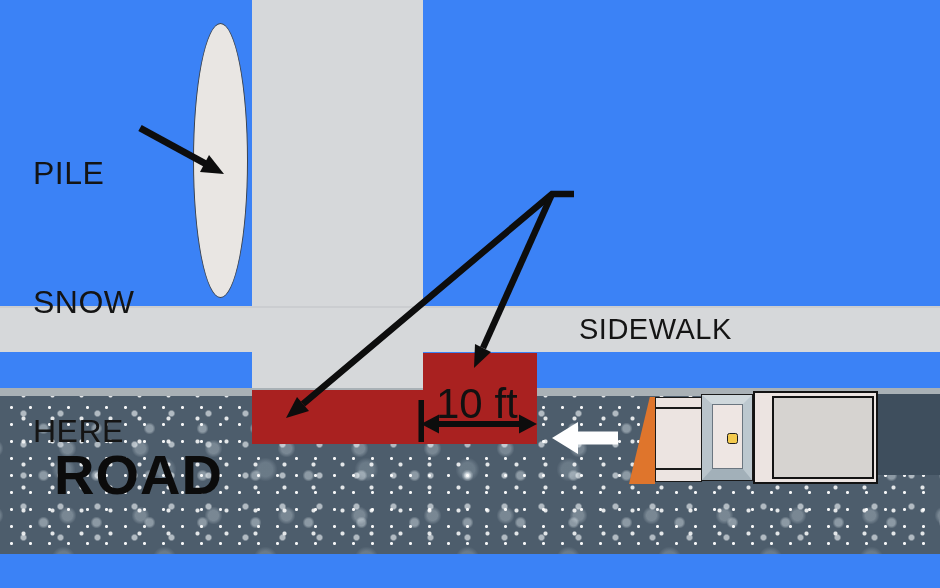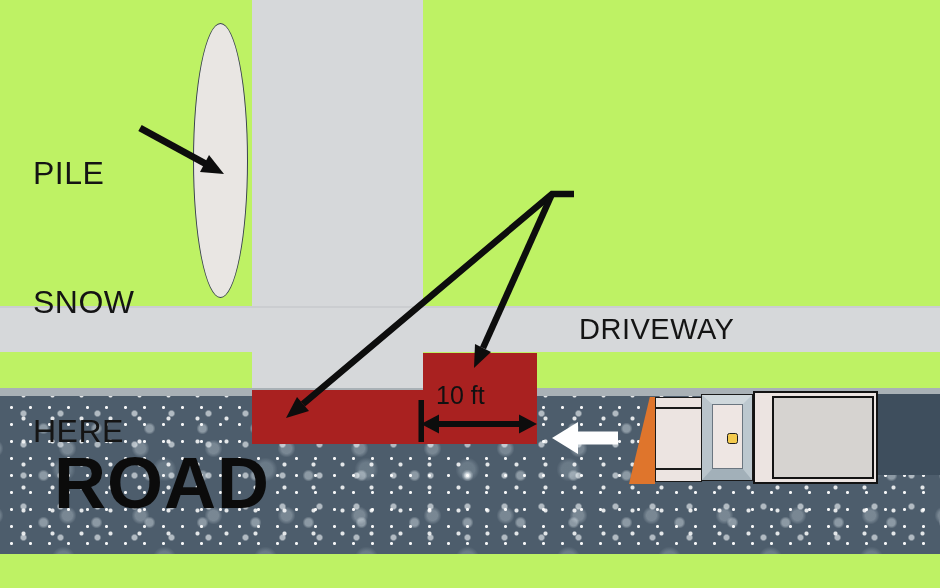--- a/index.html
+++ b/index.html
@@ -1,17 +1,17 @@
 <!DOCTYPE html>
 <html><head>
 <meta charset="utf-8">
 <style>
   html,body{margin:0;padding:0;background:#ffffff;}
   .stage{
-    position:relative;width:940px;height:588px;background:#bef264;overflow:hidden;
+    position:relative;width:940px;height:588px;background:#3b82f6;overflow:hidden;
     font-family:"Liberation Sans","DejaVu Sans",sans-serif;color:#141414;
   }
   .abs{position:absolute;}
 
   
   .driveway{left:252px;top:0;width:171px;height:390px;background:#d6d8da;}
   .sidewalk{left:0;top:306px;width:940px;height:46px;background:#d6d8da;border-top:2px solid #cbcdd0;box-sizing:border-box;}
   .road-edge{left:0;top:388px;width:940px;height:8px;background:#a9b1b6;}
   .road{
     left:0;top:396px;width:940px;height:158px;
@@ -35,22 +35,22 @@
   
   .pile-ellipse{left:193px;top:23px;width:55px;height:275px;background:#e9e6e3;
     border:1.6px solid #39424f;border-radius:50%;box-sizing:border-box;}
 
   
   .lbl{white-space:pre;line-height:1;}
   .pile-label{left:33px;top:66px;font-size:32px;line-height:43px;letter-spacing:.5px;}
   .driveway-label{left:271px;top:217px;font-size:29px;letter-spacing:.5px;}
   .sidewalk-label{left:579px;top:315px;font-size:29px;letter-spacing:.5px;}
   .clear-label{left:572px;top:172px;font-size:33px;letter-spacing:.5px;}
-  .dim-label{left:436px;top:383px;font-size:25px;color:#111;}
-  .road-label{left:54px;top:447px;font-size:72px;font-weight:bold;color:#0b0b0b;letter-spacing:1px;}
+  .dim-label{left:436px;top:383px;font-size:42px;color:#111;}
+  .road-label{left:54px;top:447px;font-size:56px;font-weight:bold;color:#0b0b0b;letter-spacing:1px;}
 
   
   .overlay{left:0;top:0;width:940px;height:588px;pointer-events:none;}
 
   
   .plow-blade{left:629px;top:397px;width:26px;height:87px;background:#df752c;
     clip-path:polygon(80% 0,100% 0,100% 100%,0 100%);}
   .truck-hood{left:655px;top:397px;width:47px;height:85px;background:#ece4e1;
     border:1.6px solid #1a1a1a;box-sizing:border-box;}
   .hood-line-top{position:absolute;left:0;right:0;top:9px;height:0;border-top:2px solid #1a1a1a;}
@@ -82,21 +82,21 @@
   <div class="abs red-left"></div>
   <div class="abs red-right"></div>
 
   <div class="abs pile-ellipse"></div>
 
   <div class="abs lbl pile-label">
     <div>PILE</div>
     <div>SNOW</div>
     <div>HERE</div>
   </div>
-  <div class="abs lbl sidewalk-label">DRIVEWAY</div>
+  <div class="abs lbl sidewalk-label">SIDEWALK</div>
   <div class="abs lbl dim-label">10 ft</div>
   <div class="abs lbl road-label">ROAD</div>
 
   <div class="abs plow-blade"></div>
   <div class="abs truck-hood">
     <div class="hood-line-top"></div>
     <div class="hood-line-bottom"></div>
   </div>
   <div class="abs truck-cab">
     <div class="cab-frame">

